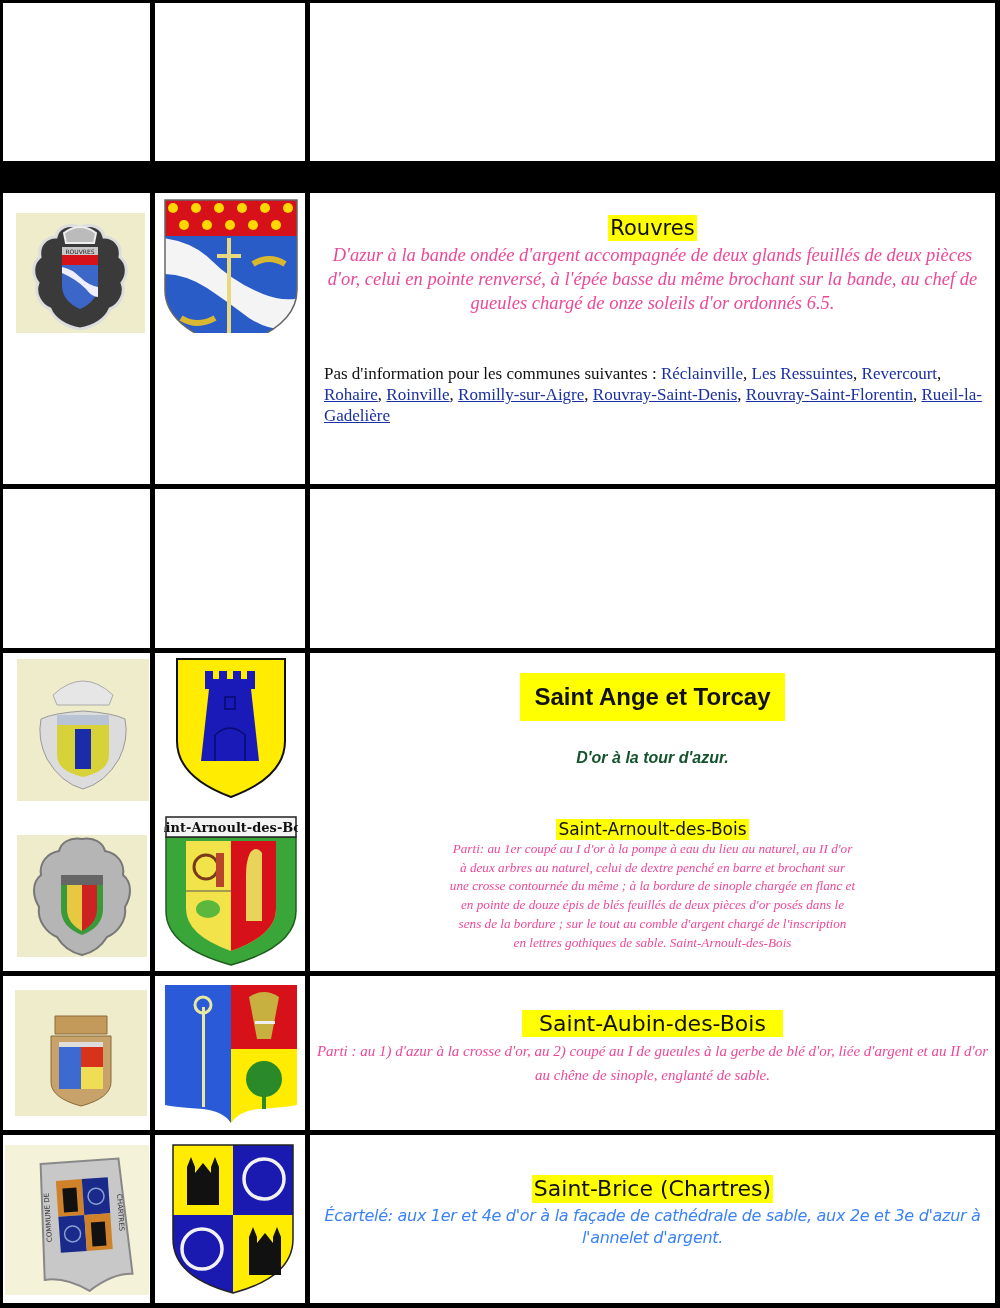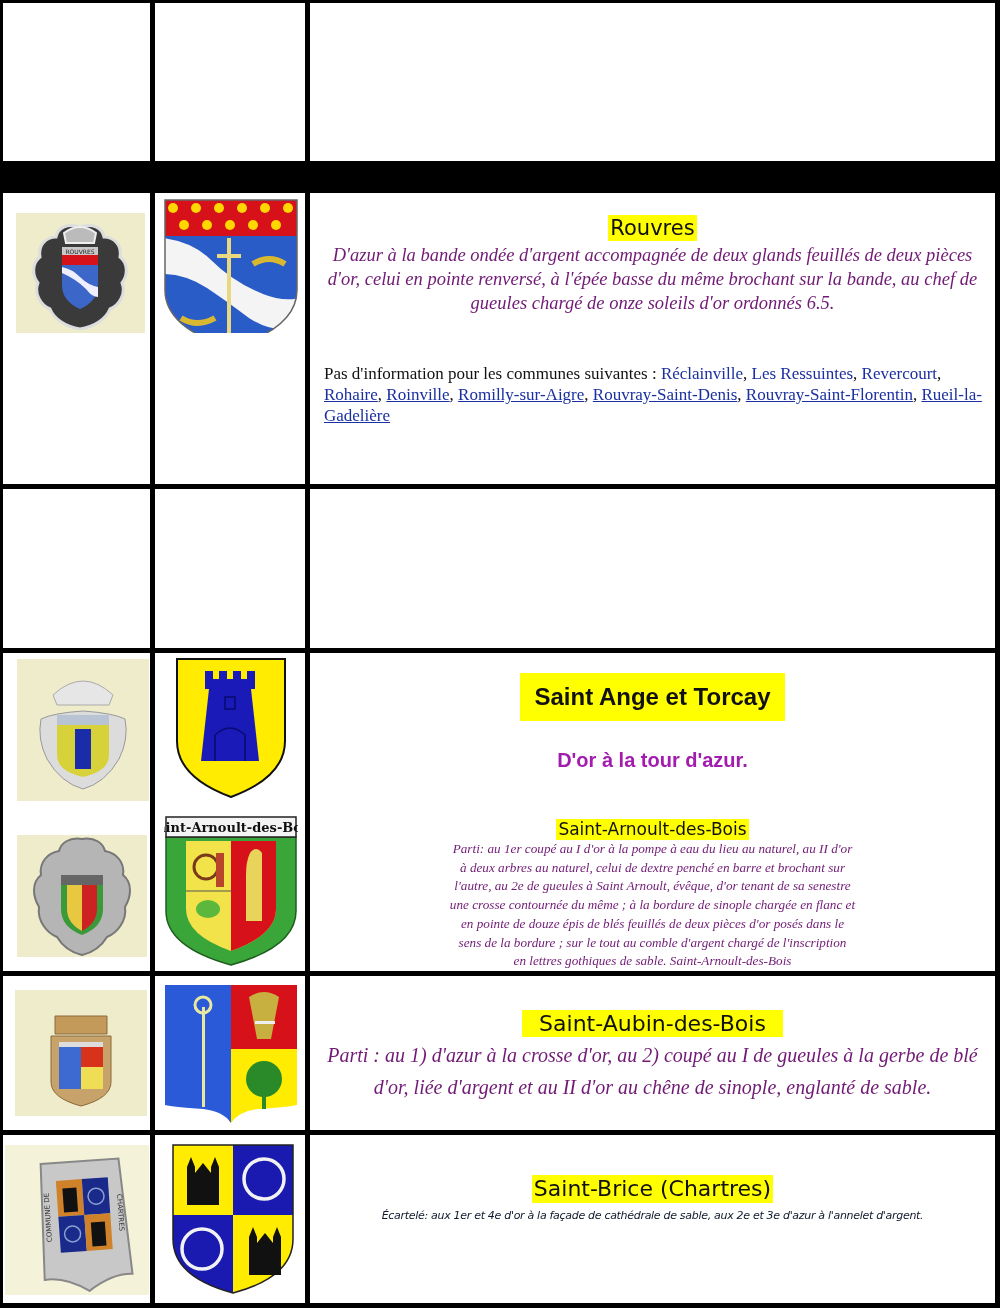--- a/index.html
+++ b/index.html
@@ -26,21 +26,21 @@
   .r7 { top: 1135px; height: 168px; }
 
   .pin-bg { position: absolute; background: #efeccb; }
   .shield-box { position: absolute; }
 
   .title-hl {
     display: inline-block; background: #ffff00; color: #111;
     font-family: "DejaVu Sans", sans-serif;
   }
   .blazon {
-    font-family: "Liberation Serif", serif; font-style: italic; color: #701a75;
+    font-family: "Liberation Serif", serif; font-style: italic; color: #ec4899;
     text-align: center;
   }
   .center-col { position: absolute; left: 0; right: 0; text-align: center; }
 
   
   .rouvres-title { font-size: 21px; padding: 0 2px; line-height: 26px; }
   .rouvres-blazon { font-size: 18.5px; line-height: 24px; width: 670px; margin: 2px auto 0; }
 
   
   .info {
@@ -50,37 +50,37 @@
   .info a { color: #1a2fa0; }
   .info a.u { text-decoration: underline; }
   .info a.nu { text-decoration: none; }
 
   
   .ange-title {
     font-family: "Liberation Sans", sans-serif; font-weight: bold; font-size: 24px;
     padding: 10px 14px; line-height: 28px;
   }
   .ange-blazon {
-    font-family: "Liberation Sans", sans-serif; font-weight: bold;
-    font-size: 20px; color: #a21caf;
+    font-family: "Liberation Sans", sans-serif; font-style: italic; font-weight: bold;
+    font-size: 16px; color: #14532d;
   }
 
   
   .arnoult-title { font-size: 17px; line-height: 21px; padding: 0 2px; }
   .arnoult-blazon { font-size: 13.2px; line-height: 18.7px; width: 580px; margin: 0 auto; }
 
   
   .aubin-title { font-size: 22px; line-height: 27px; padding: 0 17px; }
-  .aubin-blazon { font-size: 20px; line-height: 32px; width: 680px; margin: 2px auto 16px; }
+  .aubin-blazon { font-size: 15px; line-height: 24px; width: 680px; margin: 2px auto 16px; }
 
   
   .brice-title { font-size: 22px; line-height: 28px; padding: 0 2px; }
   .brice-blazon {
-    font-family: "DejaVu Sans", sans-serif; font-style: italic; font-size: 11px;
-    line-height: 22px; color: #0f172a; width: 680px; margin: 2px auto 0; text-align: center;
+    font-family: "DejaVu Sans", sans-serif; font-style: italic; font-size: 16px;
+    line-height: 22px; color: #3b82f6; width: 680px; margin: 2px auto 0; text-align: center;
     letter-spacing: -0.3px;
   }
 </style>
 </head>
 <body>
 
 <div class="sheet">
 
   <div class="cell c1 r0"></div>
   <div class="cell c2 r0"></div>
@@ -216,21 +216,20 @@
         <text x="67" y="17" font-size="13" font-weight="bold" text-anchor="middle" fill="#111" font-family="DejaVu Serif, serif">Saint-Arnoult-des-Bois</text>
       </svg>
     </div>
   </div>
   <div class="cell c3 r5">
     <div class="center-col" style="top:8px;">
       <span class="title-hl arnoult-title">Saint-Arnoult-des-Bois</span>
       <div class="blazon arnoult-blazon">
         <div>Parti: au 1er coupé au I d'or à la pompe à eau du lieu au naturel, au II d'or</div>
         <div>à deux arbres au naturel, celui de dextre penché en barre et brochant sur</div>
-        <div>l'autre, au 2e de gueules à Saint Arnoult, évêque, d'or tenant de sa senestre</div>
         <div>une crosse contournée du même ; à la bordure de sinople chargée en flanc et</div>
         <div>en pointe de douze épis de blés feuillés de deux pièces d'or posés dans le</div>
         <div>sens de la bordure ; sur le tout au comble d'argent chargé de l'inscription</div>
         <div>en lettres gothiques de sable. Saint-Arnoult-des-Bois</div>
       </div>
     </div>
   </div>
 
   <div class="cell c1 r6">
     <div class="pin-bg" style="left:12px;top:14px;width:132px;height:126px;">

